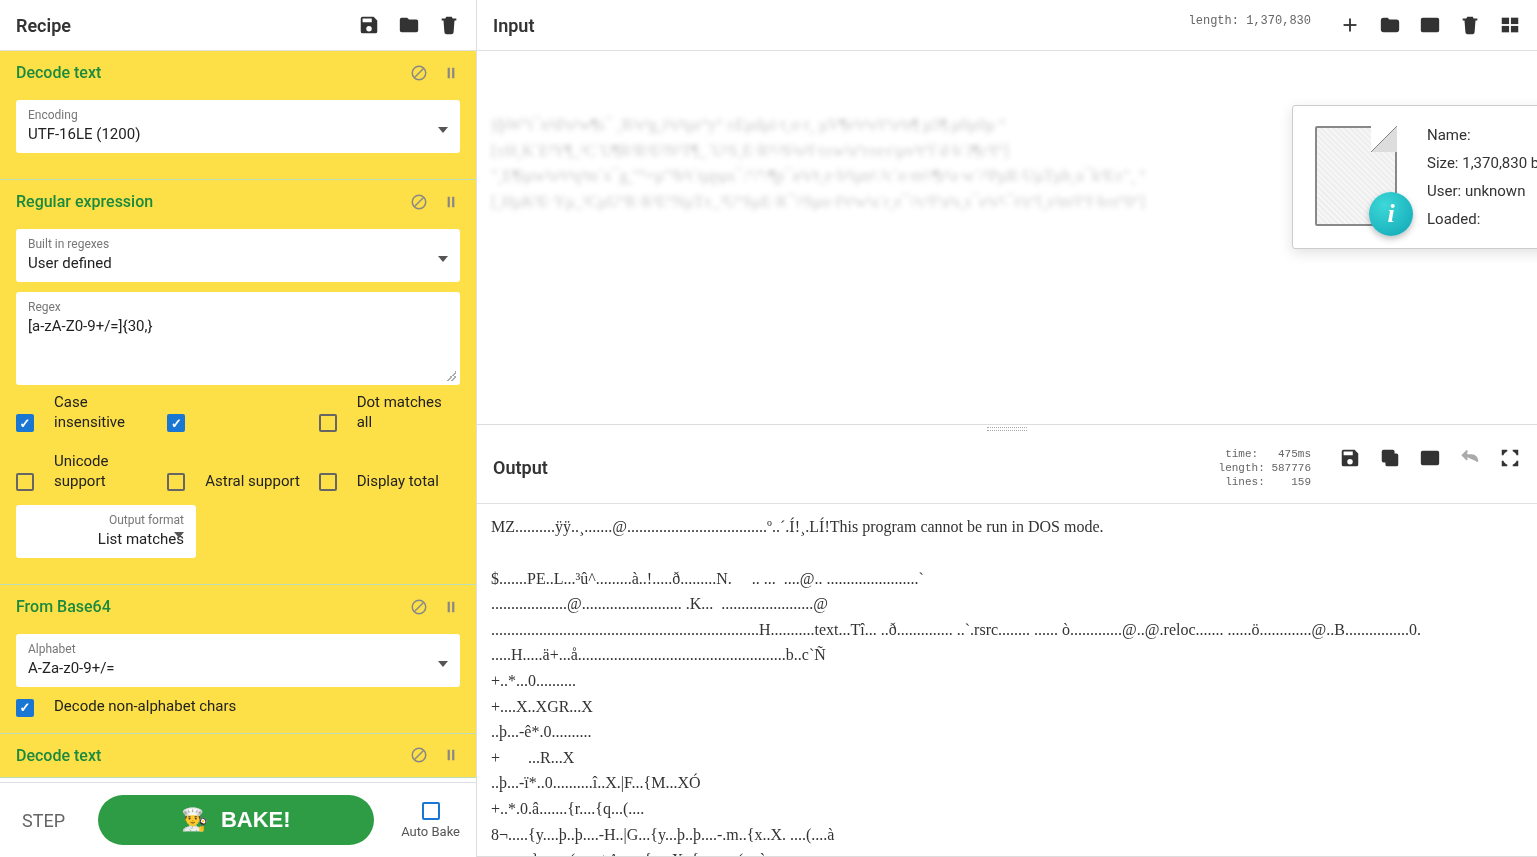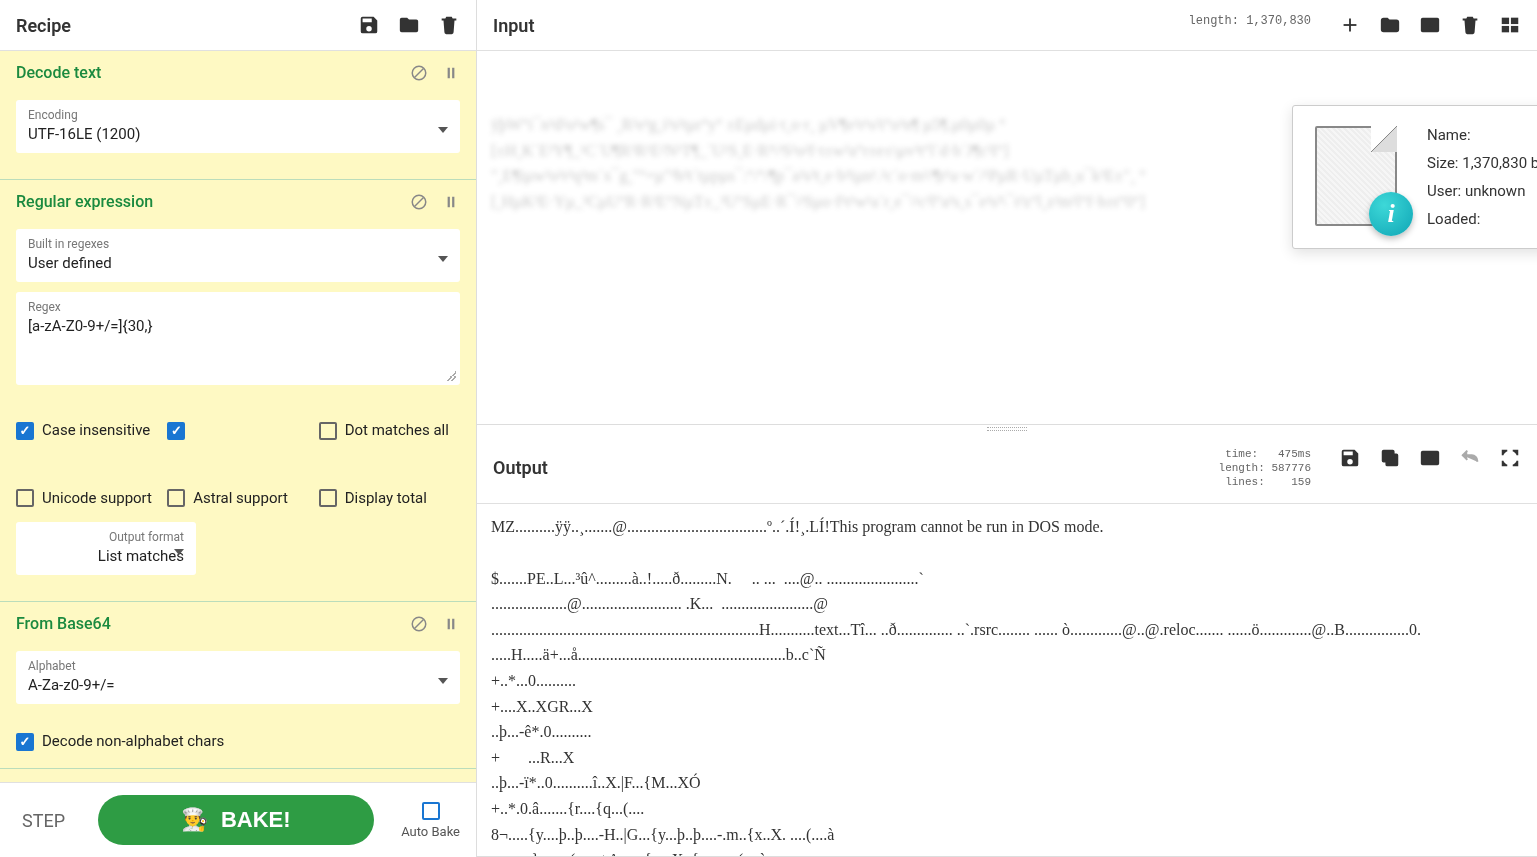--- a/index.html
+++ b/index.html
@@ -11,38 +11,38 @@
 
 .panel-header { display: flex; align-items: center; justify-content: space-between; padding: 14px 16px; background: #fff; border-bottom: 1px solid #e0e0e0; }
 .panel-title { font-size: 18px; font-weight: 600; color: #333; }
 .header-icons { display: flex; gap: 18px; align-items: flex-start; }
 .header-icon { width: 22px; height: 22px; fill: #333; cursor: pointer; }
 .header-meta { font-family: "Courier New", monospace; font-size: 12px; color: #666; margin-right: 10px; }
 .header-meta-block { font-family: "Courier New", monospace; font-size: 11px; color: #666; text-align: right; line-height: 1.3; margin-right: 10px; }
 
 
 .recipe-body { flex: 1; overflow-y: auto; background: #fff; }
-.op { background: #fef9c3; border-bottom: 1px solid #bdb; }
+.op { background: #fde047; border-bottom: 1px solid #bdb; }
 .op-header { display: flex; justify-content: space-between; align-items: center; padding: 12px 16px; }
 .op-title { color: #1b8a3f; font-size: 16px; font-weight: 500; }
 .op-controls { display: flex; gap: 14px; }
 .op-ctrl-icon { width: 18px; height: 18px; stroke: #888; fill: none; cursor: pointer; }
 .op-body { padding: 6px 16px 16px; }
 
 .field { background: #fff; border-radius: 3px; padding: 8px 12px 10px; margin-bottom: 10px; position: relative; }
 .field-sm { display:inline-block; width: 180px; text-align: right; }
 .field-label { font-size: 12px; color: #777; margin-bottom: 3px; }
 .field-value { font-size: 15px; color: #222; }
 .field-textarea { background: #fff; border-radius: 3px; padding: 8px 12px 50px; resize: both; position: relative; }
 .field-textarea::after { content:""; position:absolute; right:4px; bottom:4px; width:10px; height:10px; background: linear-gradient(135deg, transparent 50%, #aaa 50%, #aaa 60%, transparent 60%, transparent 70%, #aaa 70%, #aaa 80%, transparent 80%); }
 .select-wrap { position: relative; }
 .select-wrap::after { content:""; position:absolute; right:12px; top:50%; width:0; height:0; border-left:5px solid transparent; border-right:5px solid transparent; border-top:6px solid #555; }
 
 .checks { display: grid; grid-template-columns: repeat(3, 1fr); gap: 20px 10px; padding: 8px 0 14px; }
-.check-item { display: flex; align-items: center; gap: 8px; margin-top: 28px; }
+.check-item { display: flex; align-items: flex-end; gap: 20px; }
 .checkbox { width: 18px; height: 18px; border: 2px solid #666; border-radius: 2px; flex-shrink: 0; cursor: pointer; display:flex; align-items:center; justify-content:center; }
 .checkbox.checked { background: #1976d2; border-color: #1976d2; }
 .checkbox.checked::after { content:"✓"; color:#fff; font-size:13px; font-weight:bold; }
 .check-label { color: #222; font-size: 15px; line-height: 1.3; }
 
 
 .bake-bar { display: flex; align-items: center; padding: 12px 16px; border-top: 1px solid #e0e0e0; gap: 27px; background:#fff; }
 .step-btn { font-size: 18px; color: #666; padding: 10px 6px; cursor: pointer; }
 .bake-btn { flex: 1; background: #2e9c44; color: #fff; font-size: 22px; font-weight: 600; border: none; border-radius: 28px; padding: 12px 0; cursor: pointer; display:flex; align-items:center; justify-content:center; gap:12px; }
 .bake-icon { font-size: 22px; }

